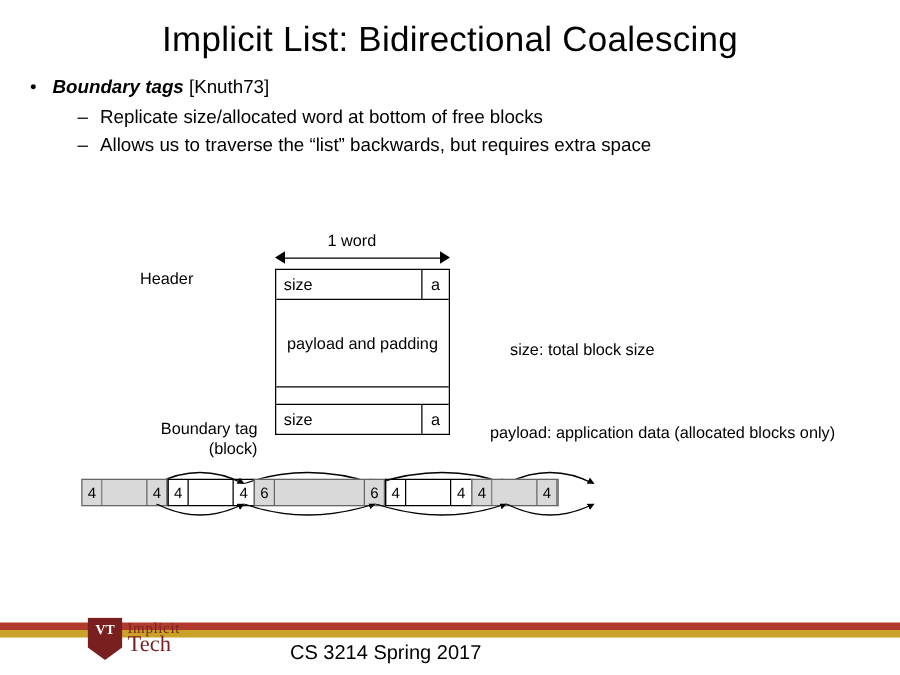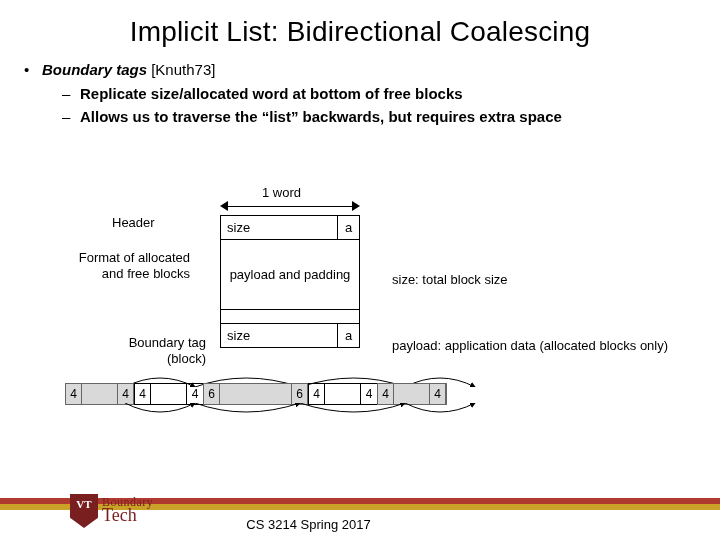--- a/index.html
+++ b/index.html
@@ -21,21 +21,21 @@
   .bullets {
     padding: 4px 24px 0 24px;
     font-size: 15px;
     line-height: 1.35;
   }
   .lvl1 { display: flex; margin-bottom: 4px; }
   .lvl1 .dot { width: 18px; }
   .lvl2 { display: flex; margin-left: 38px; margin-bottom: 2px; }
   .lvl2 .dash { width: 18px; }
   .bold-italic { font-weight: bold; font-style: italic; }
-  .bold { font-weight: bold; }
+  .bold { font-weight: normal; }
 
   .diagram {
     position: absolute;
     left: 0;
     top: 185px;
     width: 610px;
     height: 240px;
   }
   .oneword {
     position: absolute;
@@ -87,21 +87,21 @@
   .label-footer { left: 96px; top: 150px; width: 110px; }
 
   .sidenote {
     position: absolute;
     left: 392px;
     font-size: 13px;
     line-height: 1.35;
     width: 290px;
   }
   .sidenote1 { top: 34px; }
-  .sidenote2 { top: 86px; }
+  .sidenote2 { top: 86px; margin-left: 16px; }
   .sidenote3 { top: 152px; }
 
   .blocks-row {
     position: absolute;
     left: 65px; top: 198px;
     display: flex;
     align-items: stretch;
     height: 22px;
   }
   .bseg {
@@ -165,21 +165,21 @@
     font-family: Georgia, 'Times New Roman', serif;
     color: #7a1f1f; line-height: 1;
   }
   .logo-text .l1 { font-size: 12px; letter-spacing: 0.5px; }
   .logo-text .l2 { font-size: 18px; font-weight: normal; margin-top: -2px; }
 
   .course {
     position: absolute;
     left: 0; bottom: 8px; width: 617px;
     text-align: center;
-    font-size: 13px;
+    font-size: 16px;
   }
 </style>
 </head>
 <body>
 
 <div class="title">Implicit List: Bidirectional Coalescing</div>
 
 <div class="bullets">
   <div class="lvl1">
     <span class="dot">•</span>
@@ -199,21 +199,20 @@
 
 <div class="diagram">
   <div class="oneword">1 word</div>
   <div class="wordarrow">
     <div class="line"></div>
       <div class="al"></div>
       <div class="ar"></div>
   </div>
 
   <div class="label label-header">Header</div>
-  <div class="label label-format">Format of allocated and free blocks</div>
   <div class="label label-footer">Boundary tag (block)</div>
 
   <div class="block">
     <div class="row">
       <div class="cell-size">size</div>
       <div class="cell-a">a</div>
     </div>
     <div class="row row-payload">
       <div>payload and padding</div>
     </div>
@@ -278,17 +277,17 @@
     <path d="M 235 0 Q 290 18 340 0" fill="none" stroke="#000" stroke-width="1" marker-end="url(#ahF)"></path>
     <path d="M 340 0 Q 375 18 410 0" fill="none" stroke="#000" stroke-width="1" marker-end="url(#ahF)"></path>
   </svg>
 </div>
 
 <div class="footer-stripe"></div>
 <div class="footer-stripe2"></div>
 <div class="logo">
   <div class="logo-shield"></div>
   <div class="logo-text">
-    <div class="l1">Boundary</div>
+    <div class="l1">Implicit</div>
     <div class="l2">Tech</div>
   </div>
 </div>
 <div class="course">CS 3214 Spring 2017</div>
 
 </body></html>

